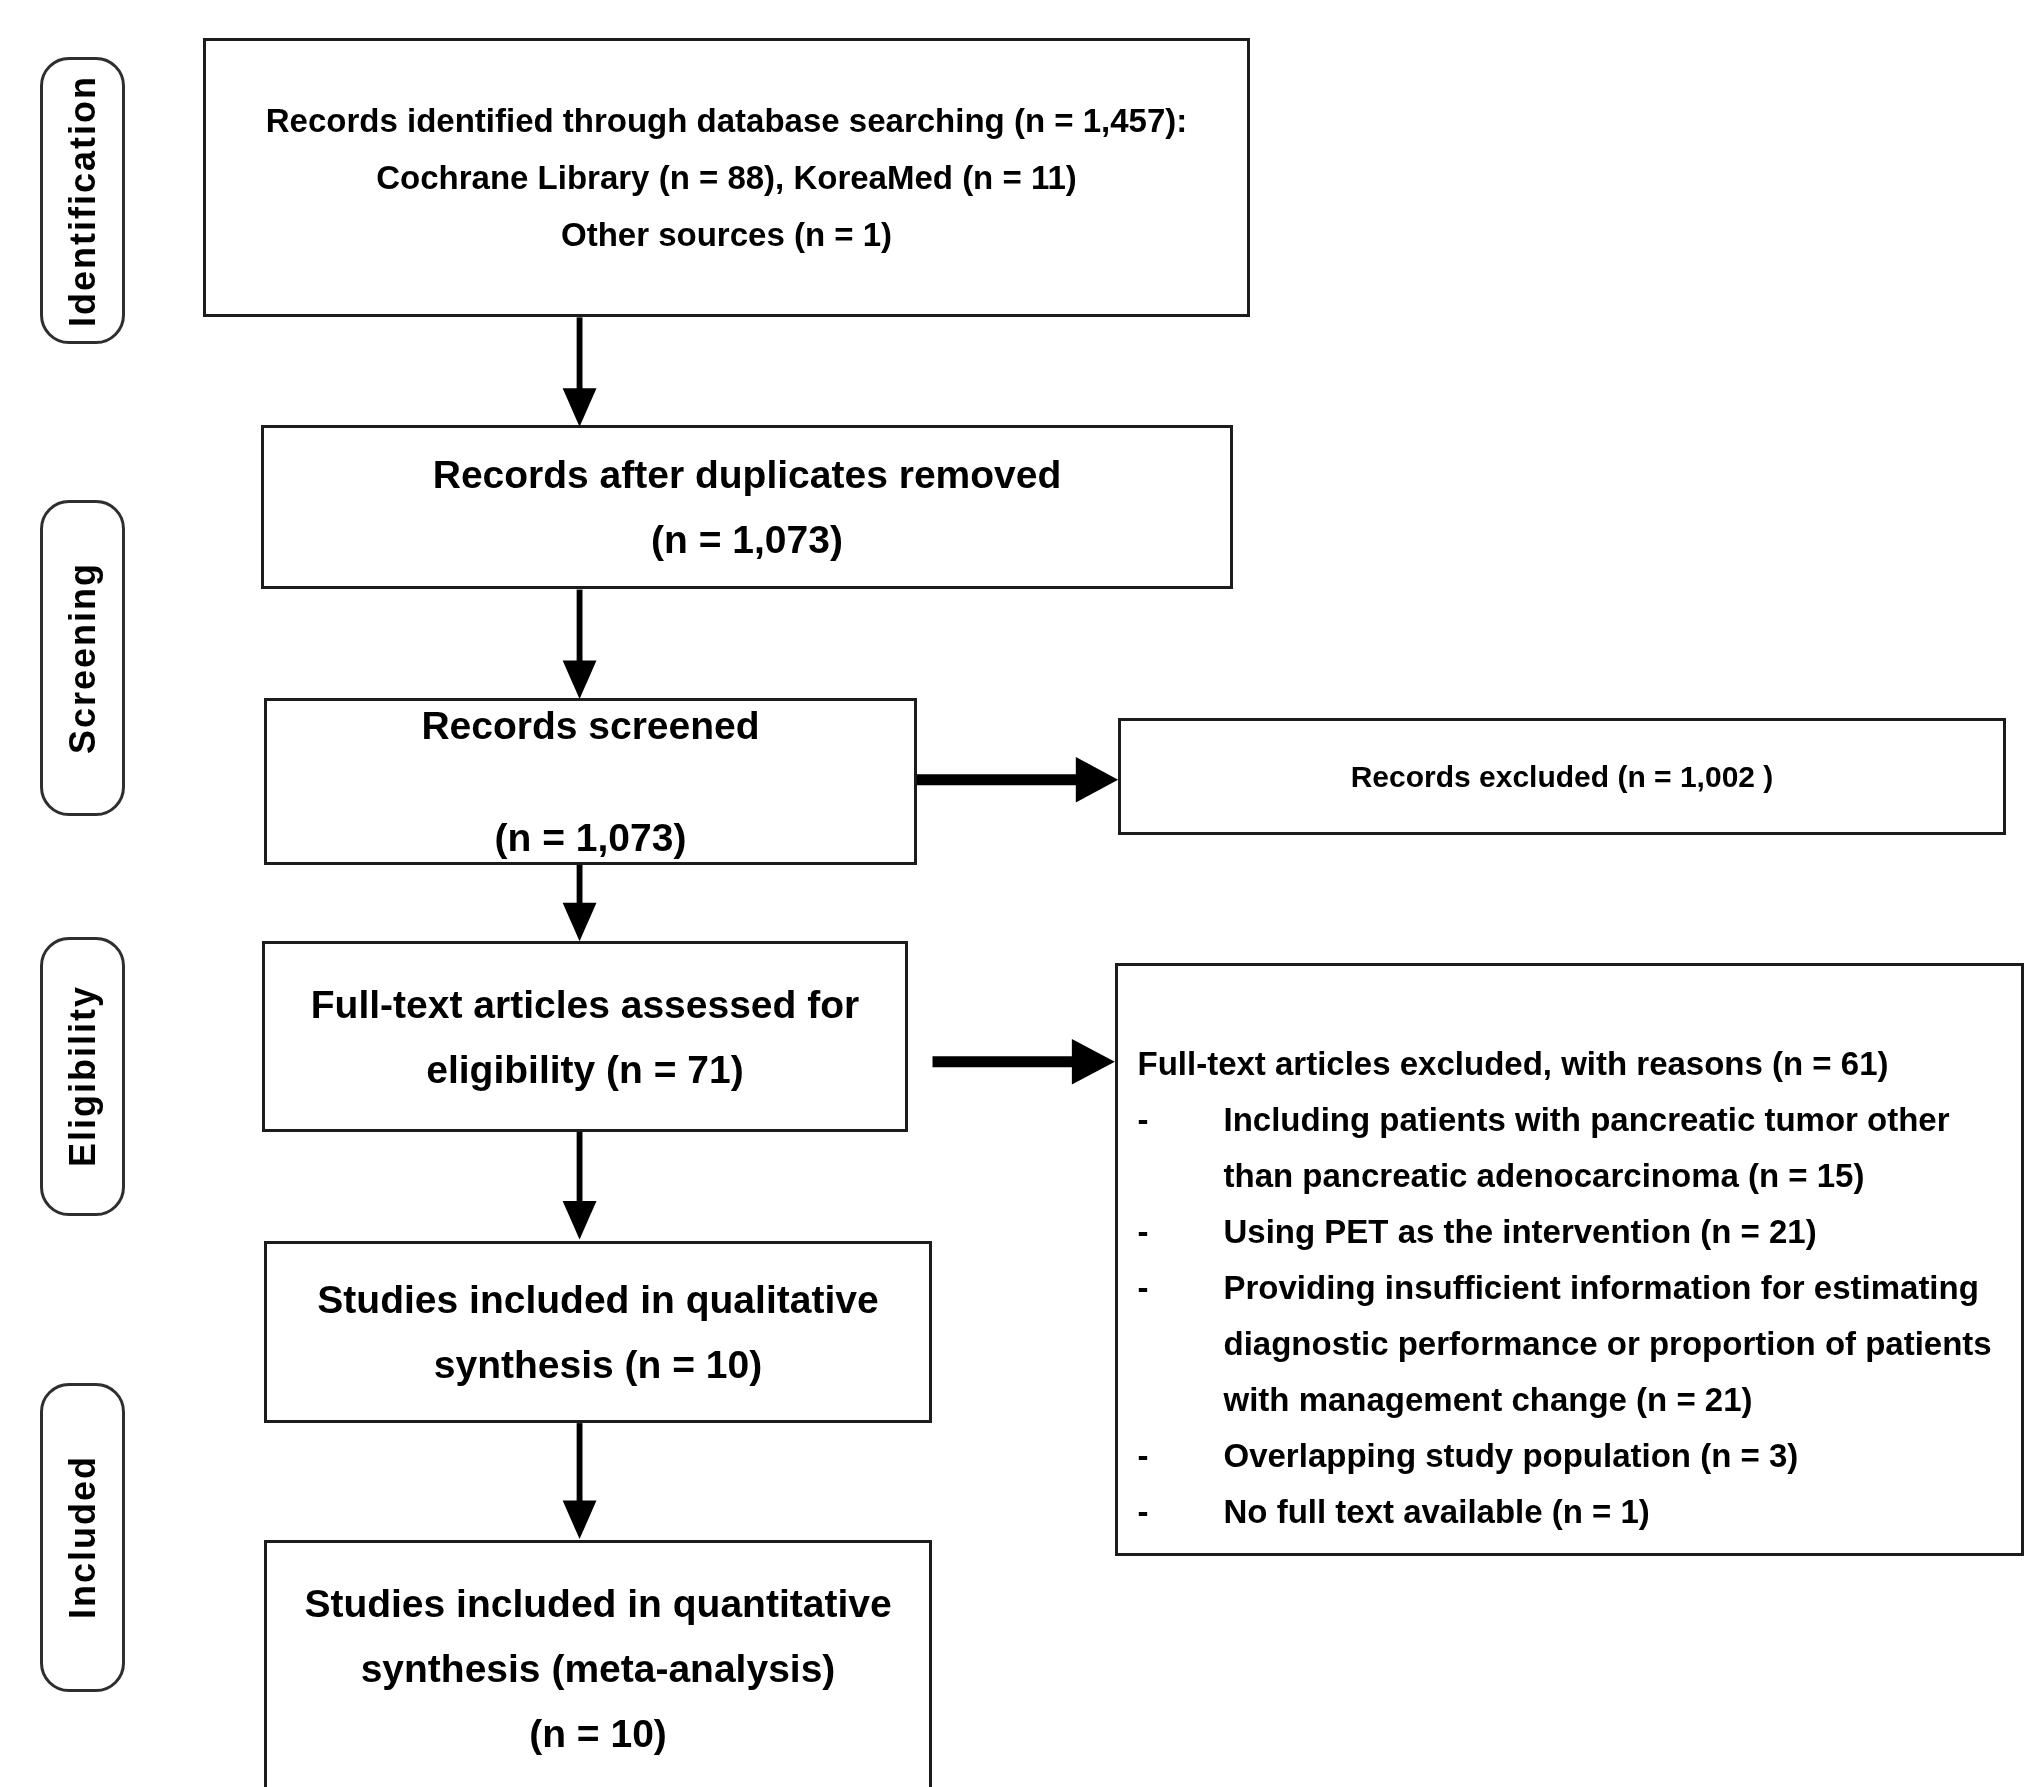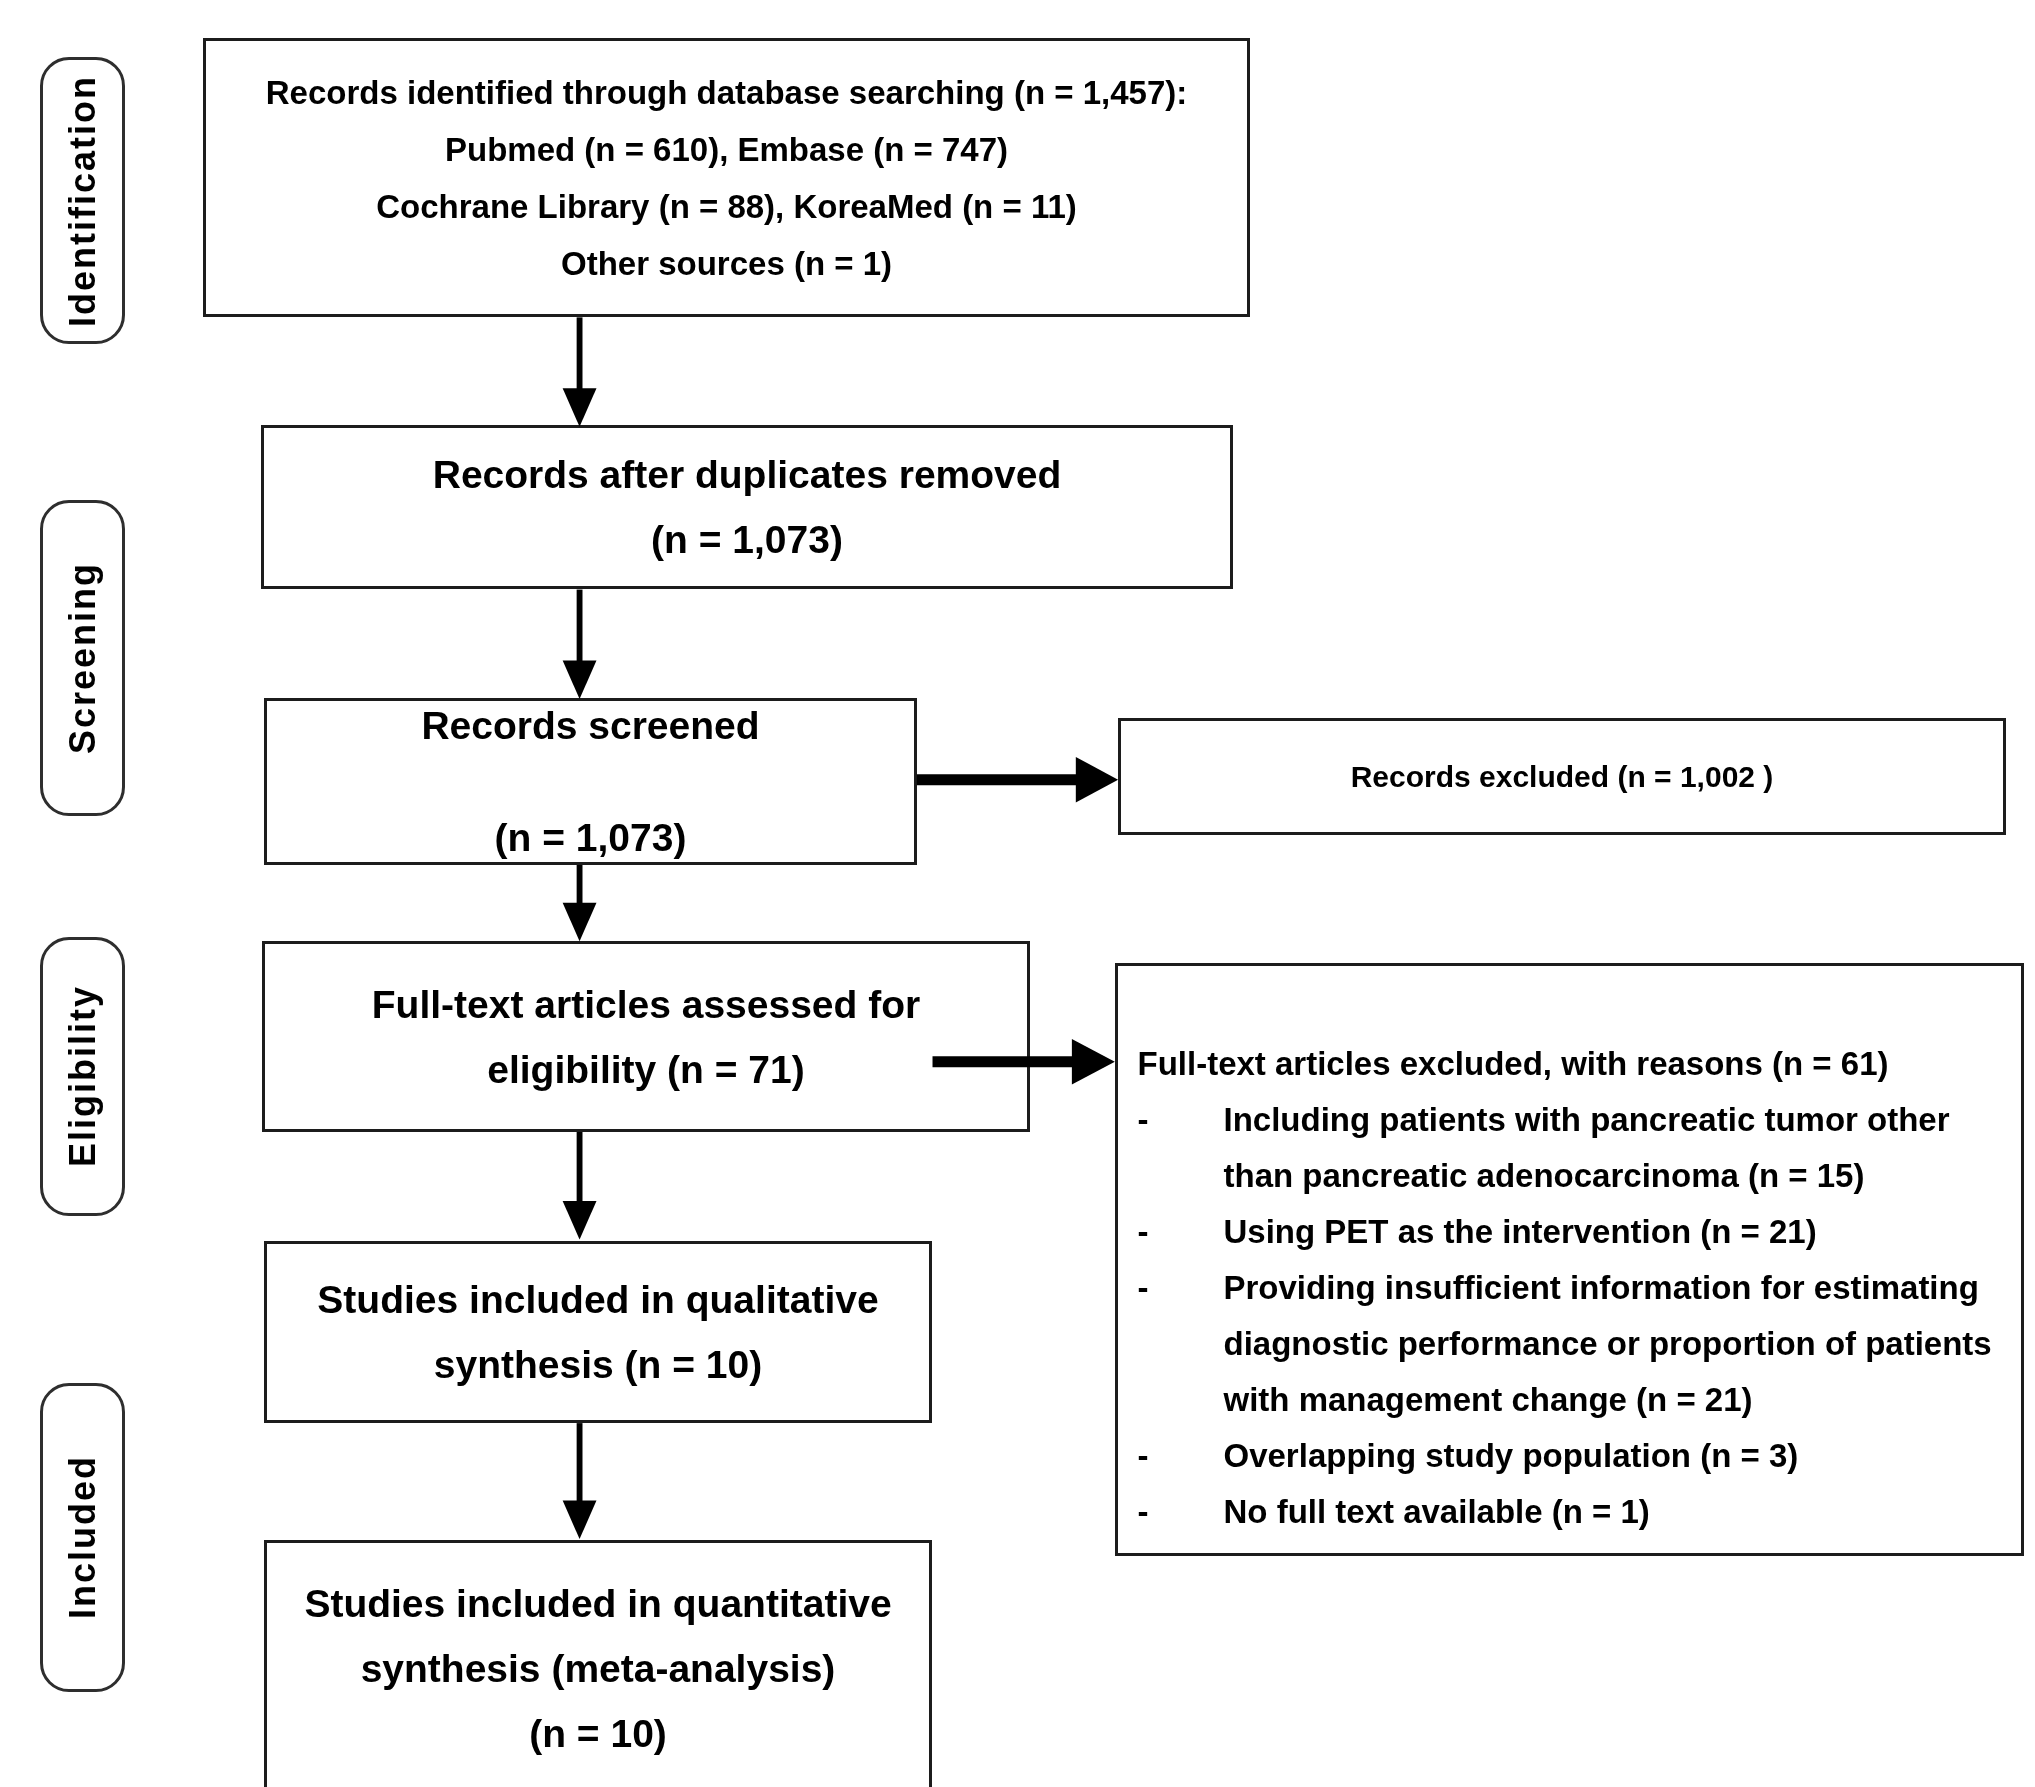--- a/index.html
+++ b/index.html
@@ -62,21 +62,21 @@
   }
   #box-deduplicated {
     left: 261px; top: 425px; width: 972px; height: 164px;
     font-size: 39px; line-height: 65px;
   }
   #box-screened {
     left: 264px; top: 698px; width: 653px; height: 167px;
     font-size: 39px; line-height: 65px; gap: 47px;
   }
   #box-fulltext {
-    left: 262px; top: 941px; width: 768px; height: 191px;
+    left: 262px; top: 941px; width: 646px; height: 191px;
     font-size: 39px; line-height: 65px;
   }
   #box-qualitative {
     left: 264px; top: 1241px; width: 668px; height: 182px;
     font-size: 39px; line-height: 65px;
   }
   #box-quantitative {
     left: 264px; top: 1540px; width: 668px; height: 256px;
     font-size: 39px; line-height: 65px;
   }
@@ -134,21 +134,20 @@
   </div>
   <div class="stage" id="stage-eligibility">
     <span>Eligibility</span>
   </div>
   <div class="stage" id="stage-included">
     <span>Included</span>
   </div>
 
   <div class="fbox" id="box-identified">
     <span class="ln">Records identified through database searching (n = 1,457):</span>
-    <span class="ln">Pubmed (n = 610), Embase (n = 747)</span>
     <span class="ln">Cochrane Library (n = 88), KoreaMed (n = 11)</span>
     <span class="ln">Other sources (n = 1)</span>
   </div>
 
   <div class="fbox" id="box-deduplicated">
     <span class="ln">Records after duplicates removed</span>
     <span class="ln">(n = 1,073)</span>
   </div>
 
   <div class="fbox" id="box-screened">

